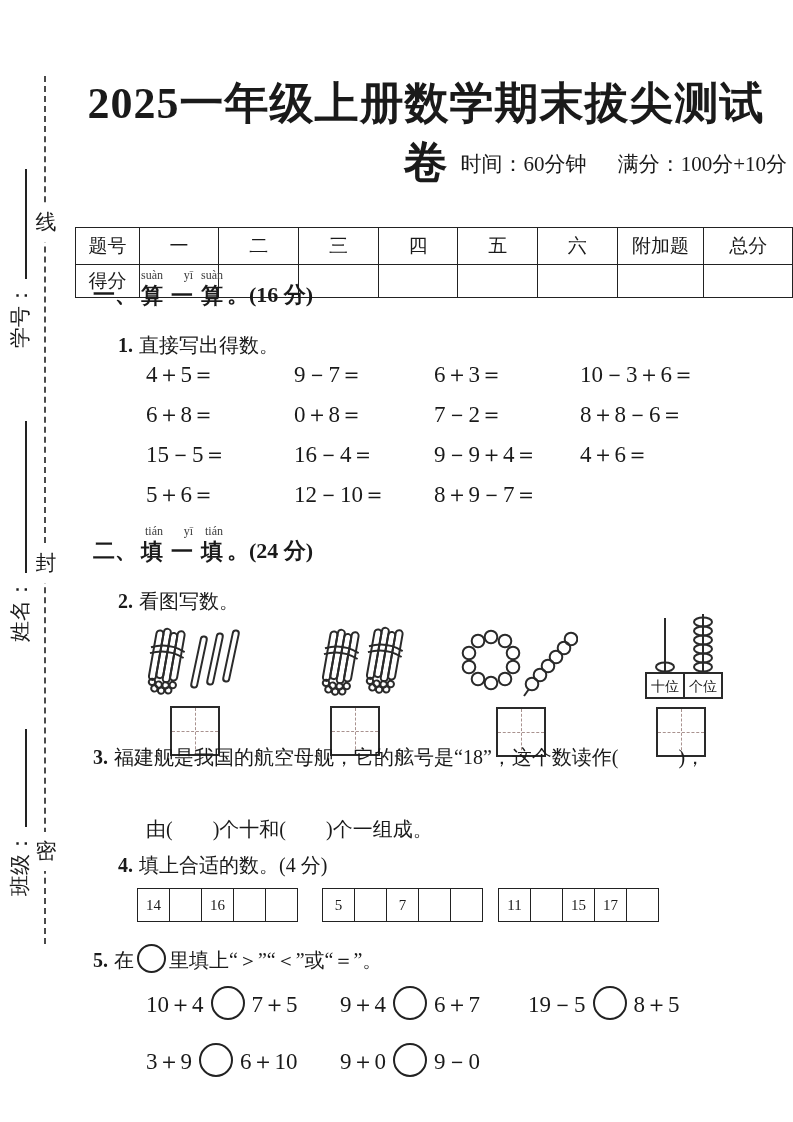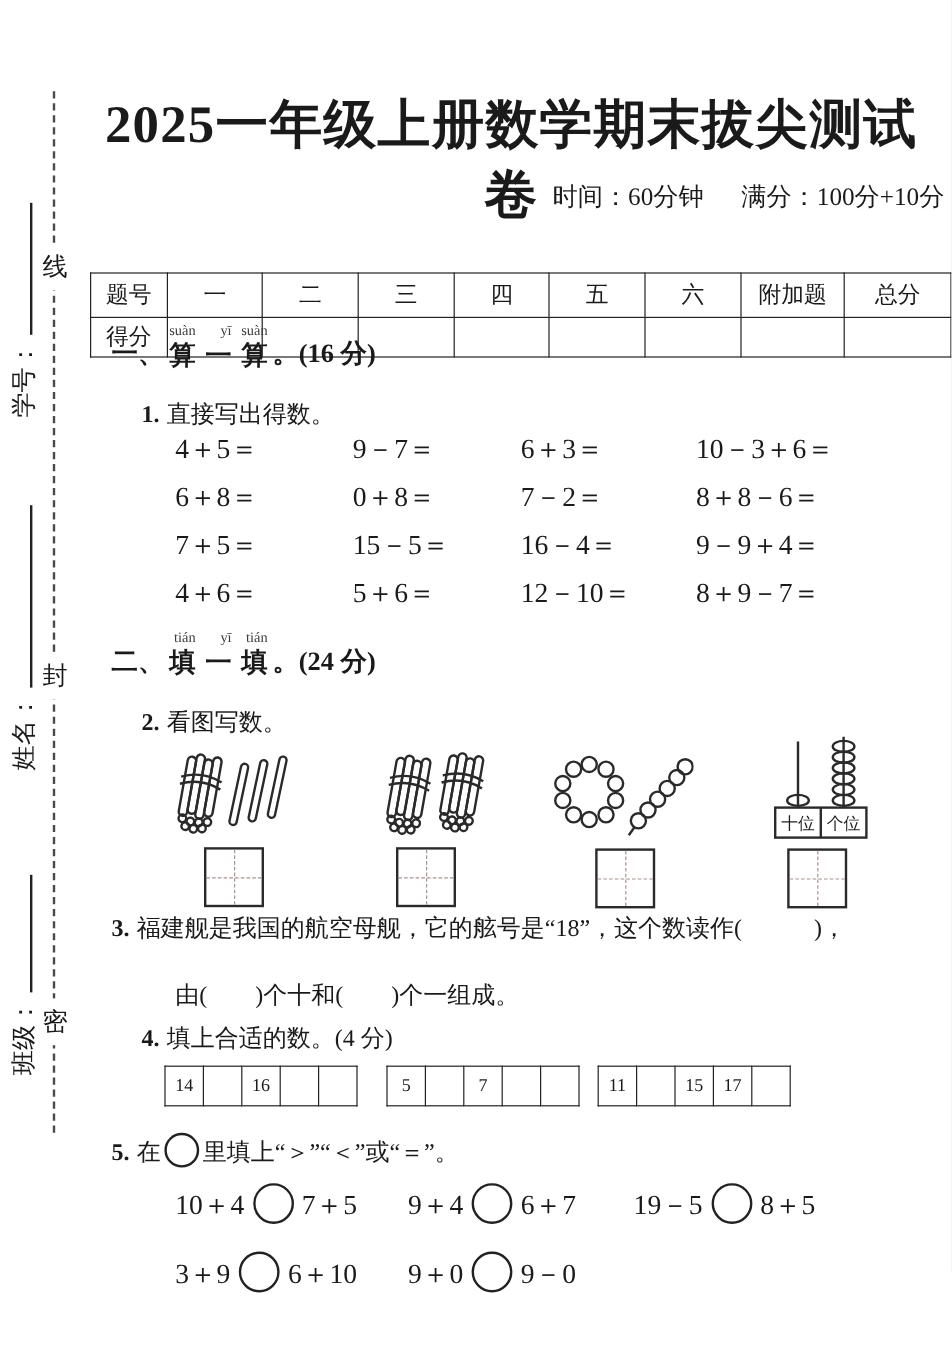--- a/index.html
+++ b/index.html
@@ -116,21 +116,20 @@
   </div>
   <div class="q1-grid">
     <span>4＋5＝</span>
     <span>9－7＝</span>
     <span>6＋3＝</span>
     <span>10－3＋6＝</span>
     <span>6＋8＝</span>
     <span>0＋8＝</span>
     <span>7－2＝</span>
     <span>8＋8－6＝</span>
-    <span>7＋5＝</span>
     <span>15－5＝</span>
     <span>16－4＝</span>
     <span>9－9＋4＝</span>
     <span>4＋6＝</span>
     <span>5＋6＝</span>
     <span>12－10＝</span>
     <span>8＋9－7＝</span>
   </div>
 
   <div class="sec" style="top:524px">
@@ -226,21 +225,21 @@
       <text x="23" y="79" text-anchor="middle">十位</text>
       <text x="61" y="79" text-anchor="middle">个位</text>
     </svg>
   </div>
 
   <div class="wbox" style="left:170px;top:706px"></div>
   <div class="wbox" style="left:330px;top:706px"></div>
   <div class="wbox" style="left:496px;top:707px"></div>
   <div class="wbox" style="left:656px;top:707px"></div>
 
-  <div class="qline" style="left:93px;top:760px;width:690px">
+  <div class="qline" style="left:93px;top:744px;width:690px">
     <span class="qnum">3.</span><span>福建舰是我国的航空母舰，它的舷号是“18”，这个数读作(　　　)，</span>
   </div>
   <div class="qline" style="left:146px;top:816px">
     <span>由(　　)个十和(　　)个一组成。</span>
   </div>
 
   <div class="qline" style="left:118px;top:852px">
     <span class="qnum">4.</span><span>填上合适的数。(4 分)</span>
   </div>
   <table class="strip" style="left:137px;top:888px">

